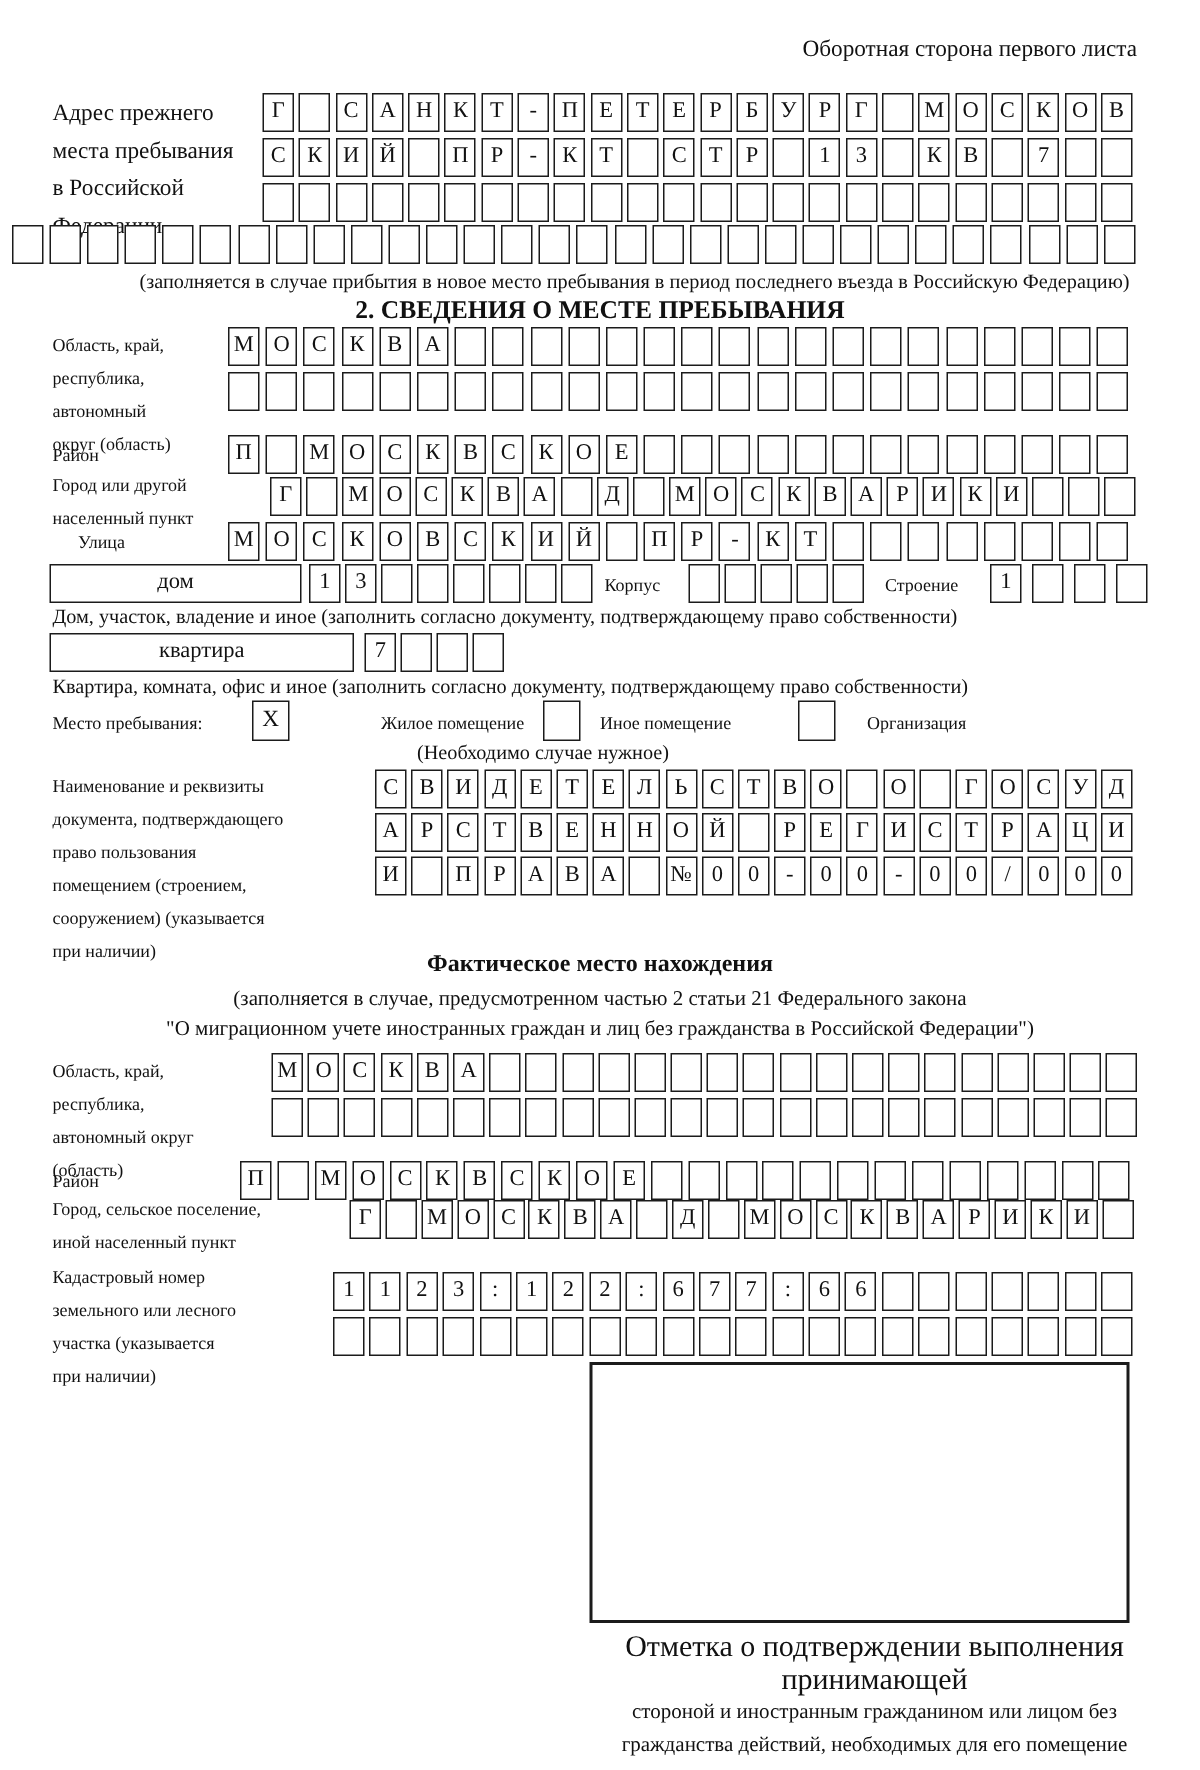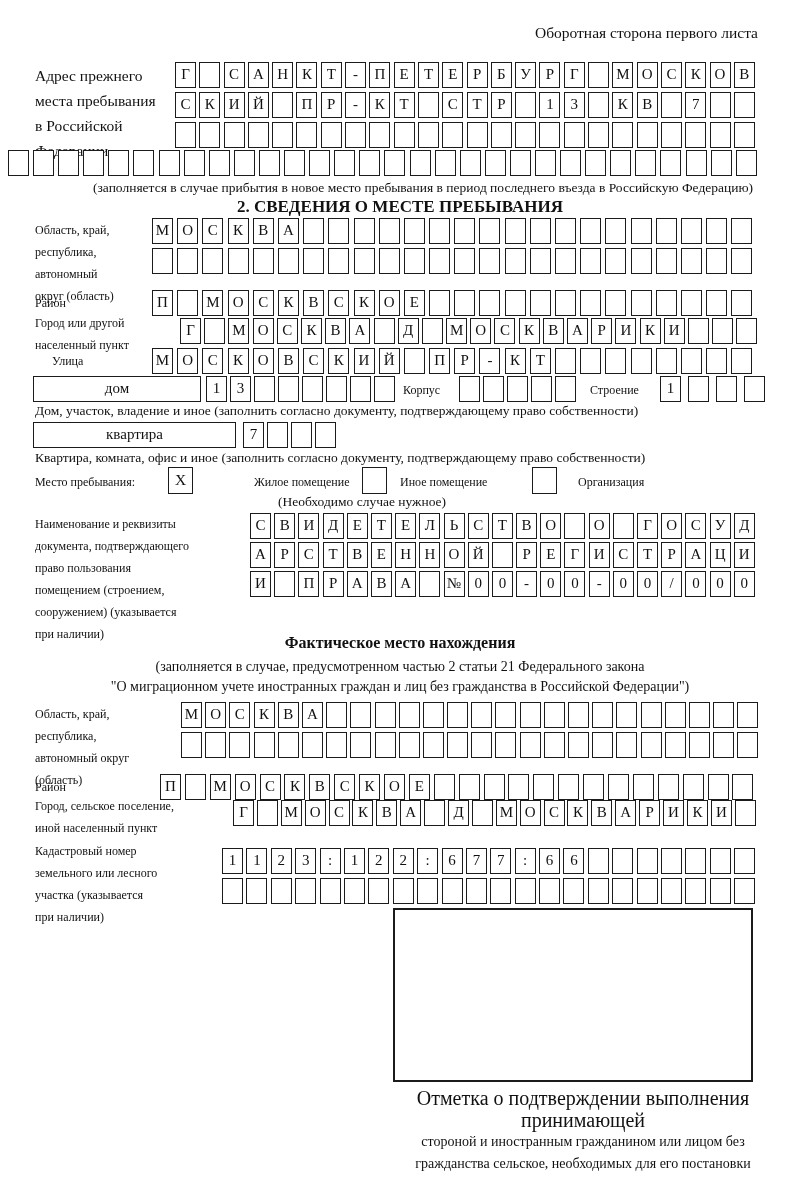--- a/index.html
+++ b/index.html
@@ -607,17 +607,17 @@
       <span class="cb"></span>
       <span class="cb"></span>
       <span class="cb"></span>
       <span class="cb"></span>
     </div>
 
   <div class="stamp" style="left:393px; top:908px; width:360px; height:174px;"></div>
   <div class="abs" style="left:383px; top:1087px; width:400px; text-align:center;">
     <div class="cap" style="font-size:20px; line-height:22px;">Отметка о подтверждении выполнения принимающей</div>
     <div class="cap" style="font-size:14px; line-height:22px;">стороной и иностранным гражданином или лицом без</div>
-    <div class="cap" style="font-size:14px; line-height:22px;">гражданства сельское, необходимых для его постановки</div>
+    <div class="cap" style="font-size:14px; line-height:22px;">гражданства действий, необходимых для его помещение</div>
     <div class="cap" style="font-size:12px; line-height:22px;font-style:italic;">на учет по месту пребывания</div>
   </div>
 
 </div>
 
 </body></html>

